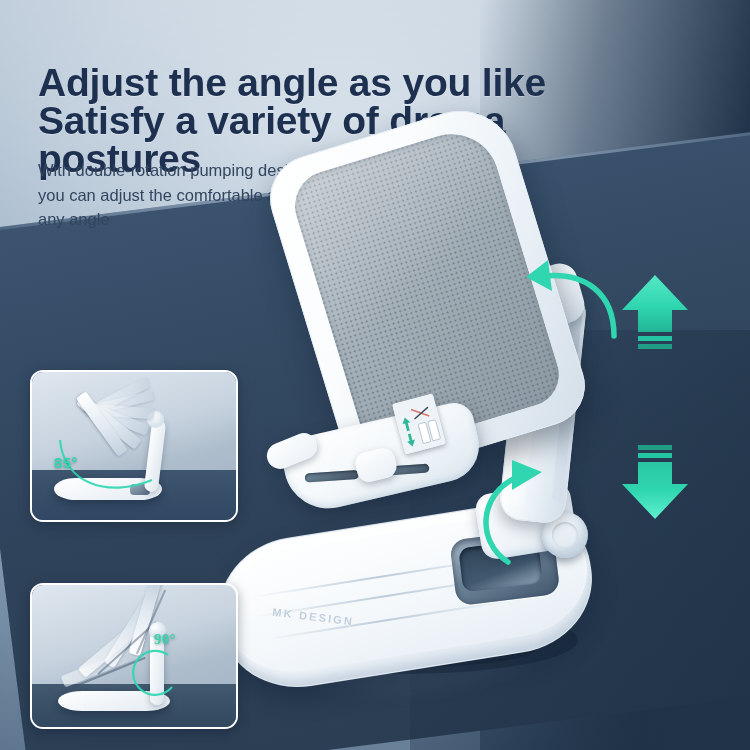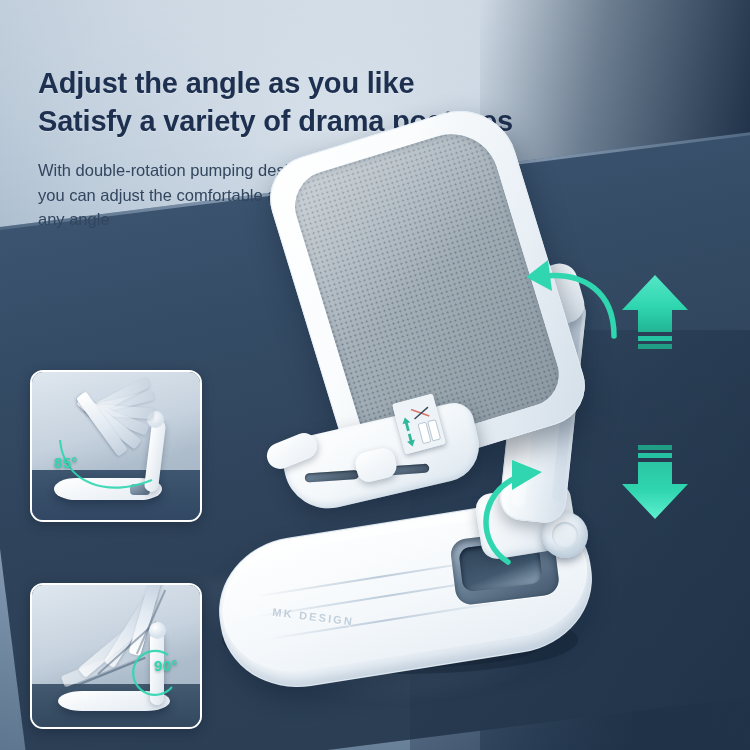--- a/index.html
+++ b/index.html
@@ -33,30 +33,31 @@
   .table-right-dark{position:absolute;right:0;bottom:0;width:340px;height:420px;
     background:linear-gradient(120deg, rgba(36,57,80,0), rgba(31,50,72,.9));
   }
   .floor-reflect{position:absolute;left:150px;bottom:0;width:470px;height:170px;
     background:radial-gradient(60% 100% at 52% 0%, rgba(216,230,242,.42), rgba(216,230,242,0) 72%);
     filter:blur(6px);
   }
 
   
   .headline{position:absolute;left:38px;top:64px;width:530px;
-    font-size:29px;font-weight:bold;line-height:38px;color:#1e3050;
+    font-size:39px;font-weight:bold;line-height:38px;color:#1e3050;
     letter-spacing:-.2px;text-shadow:0 1px 1px rgba(255,255,255,.35);
   }
   .subtitle{position:absolute;left:38px;top:158px;width:330px;
     font-size:16.5px;font-weight:normal;line-height:24.5px;color:#33465f;
   }
 
   
   .inset{position:absolute;border:2px solid #ffffff;border-radius:13px;overflow:hidden;
     box-shadow:0 3px 12px rgba(12,24,40,.35);
+    padding-left:36px;
   }
   .inset-a{left:30px;top:370px;width:168px;height:148px;}
   .inset-b{left:30px;top:583px;width:168px;height:142px;}
   .inset-bg{position:absolute;inset:0;
     background:linear-gradient(165deg,#dfe7ef 0%, #c6d2de 42%, #aebdcc 62%, #9fb0c1 100%);
   }
   .inset-floor{position:absolute;left:-10%;bottom:0;width:120%;height:34%;
     background:linear-gradient(180deg,#3e566f,#314763);
   }
   .inset-floor-b{position:absolute;left:-10%;bottom:0;width:120%;height:30%;
@@ -356,16 +357,16 @@
     <div style="position:absolute;left:118px;bottom:22px;width:14px;height:74px;border-radius:7px;
                 background:linear-gradient(95deg,#ffffff,#dbe5ed);
                 box-shadow:0 2px 6px rgba(20,36,56,.3);"></div>
     <div style="position:absolute;left:117px;bottom:88px;width:17px;height:17px;border-radius:50%;
                 background:radial-gradient(60% 55% at 35% 32%,#ffffff,#d7e2ec);"></div>
 
     <svg style="position:absolute;left:96px;top:62px;" width="56" height="56" viewBox="0 0 56 56">
       <path d="M40 8 A 22 22 0 1 0 44 40" stroke="#2fd6b0" stroke-width="2.2" fill="none" opacity=".92"></path>
     </svg>
 
-    <div class="angle-label" style="left:122px;top:72px;">90°</div>
+    <div class="angle-label" style="left:122px;top:46px;font-family:Liberation Serif, serif;">90°</div>
   </div>
 
 </div>
 
 </body></html>

